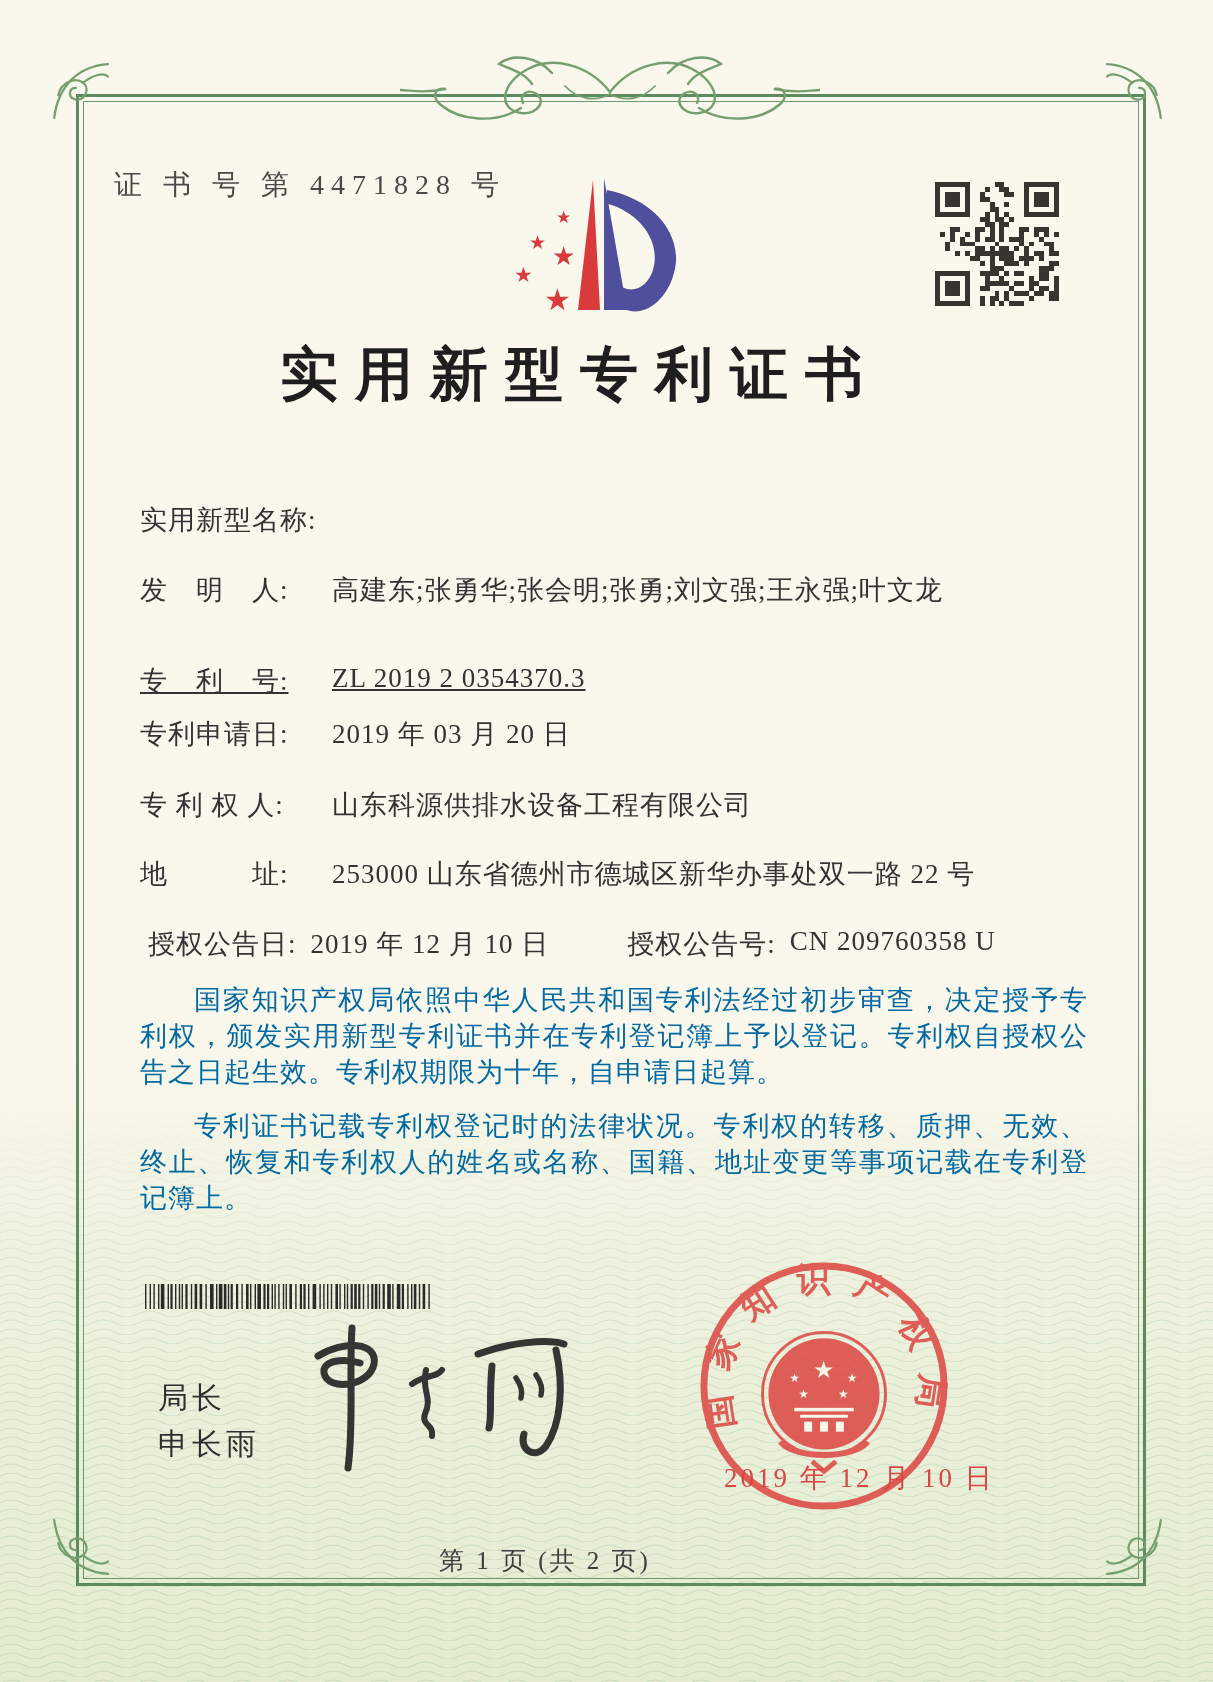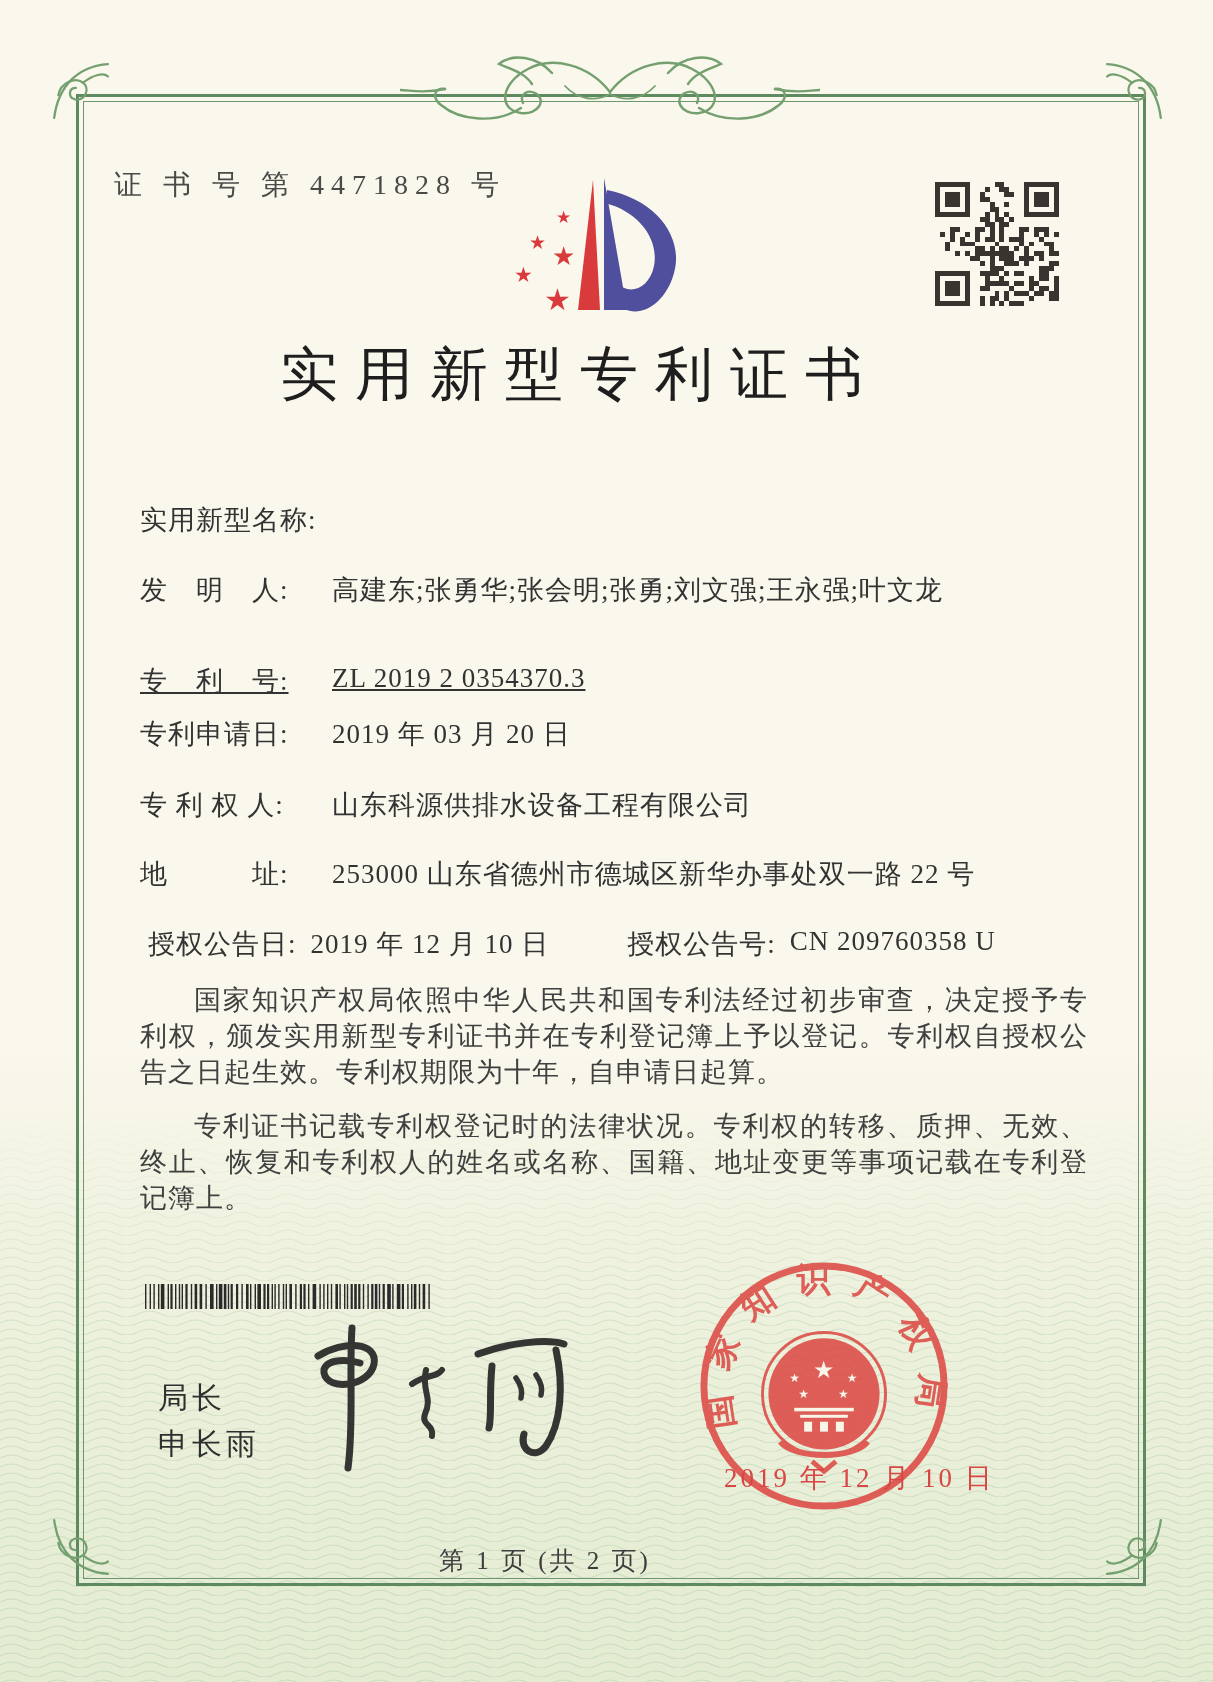--- a/index.html
+++ b/index.html
@@ -13,32 +13,32 @@
   
   .frame{position:absolute;left:76px;top:94px;width:1064px;height:1486px;
          border:3px solid #5d8a5f;}
   .frame::after{content:'';position:absolute;inset:4px;border:1px solid #6f976f;}
   .ornament{position:absolute;pointer-events:none;}
   
   .cert-no{position:absolute;left:114px;top:166px;font-size:28px;color:#4a4a48;letter-spacing:7px;}
   .logo{position:absolute;left:452px;top:148px;width:240px;height:180px;}
   .qr{position:absolute;left:933px;top:182px;width:128px;height:124px;}
   .title{position:absolute;left:0;top:336px;width:1160px;text-align:center;
-         font-size:58px;font-weight:normal;color:#1e1e1e;letter-spacing:17px;}
+         font-size:58px;font-weight:bold;color:#1e1e1e;letter-spacing:17px;}
   
   .row{position:absolute;left:140px;width:960px;font-size:27px;color:#333;display:flex;}
   .row .lbl{flex:0 0 192px;letter-spacing:1px;}
   .row .val{flex:1;letter-spacing:1px;}
   .row2{position:absolute;left:140px;width:960px;font-size:27px;color:#333;display:flex;}
   .row2 .lbl{letter-spacing:1px;}
   .row2 .val{letter-spacing:1px;margin-left:14px;}
   .row2 .g2{margin-left:78px;display:flex;}
   
   .paras{position:absolute;left:140px;top:982px;width:948px;font-size:27px;
-         line-height:36px;color:#404040;text-align:justify;}
+         line-height:36px;color:#0369a1;text-align:justify;}
   .paras p{margin:0 0 18px 0;text-indent:2em;letter-spacing:1px;}
   
   .barcode{position:absolute;left:145px;top:1284px;width:293px;height:25px;}
   .signer-title{position:absolute;left:158px;top:1378px;font-size:30px;color:#2f2f2f;letter-spacing:4px;}
   .signer-name{position:absolute;left:158px;top:1424px;font-size:30px;color:#2f2f2f;letter-spacing:4px;}
   .signature{position:absolute;left:298px;top:1312px;width:290px;height:175px;}
   .seal{position:absolute;left:695px;top:1257px;width:258px;height:258px;opacity:.88;}
   .seal-date{position:absolute;left:724px;top:1460px;font-size:27px;color:#d84743;letter-spacing:3px;z-index:6;}
   .page-info{position:absolute;left:0;top:1544px;width:1090px;text-align:center;
              font-size:25px;color:#3d3d3d;letter-spacing:3px;}

